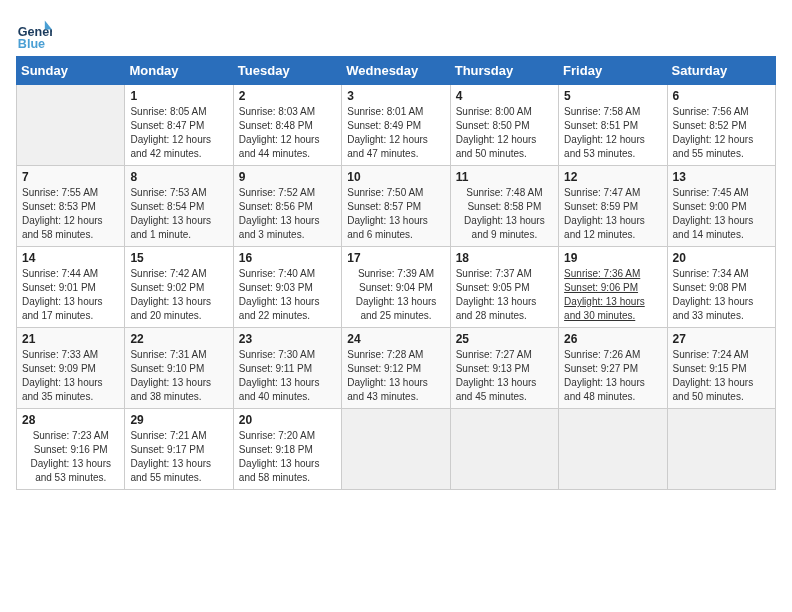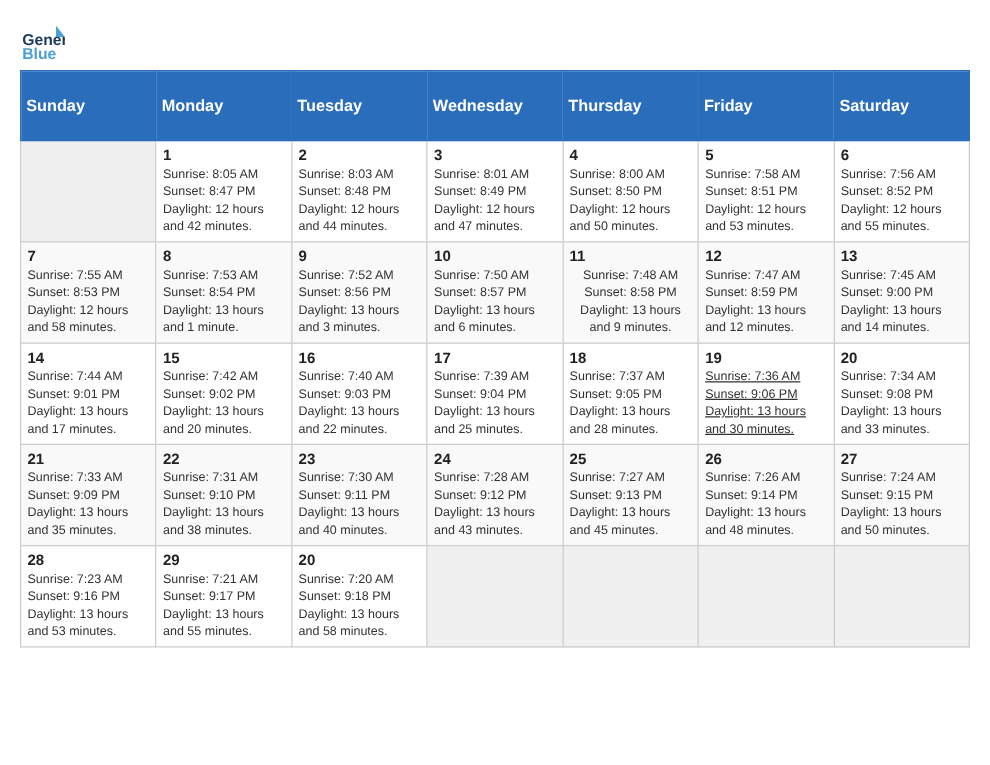--- a/index.html
+++ b/index.html
@@ -39,21 +39,21 @@
       margin-top: 2px;
     }
     table {
       width: 100%;
       border-collapse: collapse;
       table-layout: fixed;
     }
     thead th {
       background-color: #2a6ebb;
       color: #fff;
-      padding: 20px 4px;
+      padding: 6px 4px;
       font-size: 13px;
       text-align: left;
       border: 1px solid #2a6ebb;
     }
     td {
       border: 1px solid #ccc;
       vertical-align: top;
       padding: 4px 5px;
       font-size: 10.5px;
       color: #222;
@@ -224,21 +224,21 @@
         </td>
         <td>
           <span class="day-num">16</span>
           <div class="day-info" style="white-space: pre-line;">Sunrise: 7:40 AM
 Sunset: 9:03 PM
 Daylight: 13 hours
 and 22 minutes.</div>
         </td>
         <td>
           <span class="day-num">17</span>
-          <div class="day-info" style="white-space: pre-line;">Sunrise: 7:39 AM
+          <div class="day-info" style="white-space: pre-line; text-align: center;">Sunrise: 7:39 AM
 Sunset: 9:04 PM
 Daylight: 13 hours
 and 25 minutes.</div>
         </td>
         <td>
           <span class="day-num">18</span>
           <div class="day-info" style="white-space: pre-line;">Sunrise: 7:37 AM
 Sunset: 9:05 PM
 Daylight: 13 hours
 and 28 minutes.</div>
@@ -290,36 +290,36 @@
         <td>
           <span class="day-num">25</span>
           <div class="day-info" style="white-space: pre-line;">Sunrise: 7:27 AM
 Sunset: 9:13 PM
 Daylight: 13 hours
 and 45 minutes.</div>
         </td>
         <td>
           <span class="day-num">26</span>
           <div class="day-info" style="white-space: pre-line;">Sunrise: 7:26 AM
-Sunset: 9:14 PM
+Sunset: 9:27 PM
 Daylight: 13 hours
 and 48 minutes.</div>
         </td>
         <td>
           <span class="day-num">27</span>
           <div class="day-info" style="white-space: pre-line;">Sunrise: 7:24 AM
 Sunset: 9:15 PM
 Daylight: 13 hours
 and 50 minutes.</div>
         </td>
       </tr>
       <tr>
         <td>
           <span class="day-num">28</span>
-          <div class="day-info" style="white-space: pre-line;">Sunrise: 7:23 AM
+          <div class="day-info" style="white-space: pre-line; text-align: center;">Sunrise: 7:23 AM
 Sunset: 9:16 PM
 Daylight: 13 hours
 and 53 minutes.</div>
         </td>
         <td>
           <span class="day-num">29</span>
           <div class="day-info" style="white-space: pre-line;">Sunrise: 7:21 AM
 Sunset: 9:17 PM
 Daylight: 13 hours
 and 55 minutes.</div>

